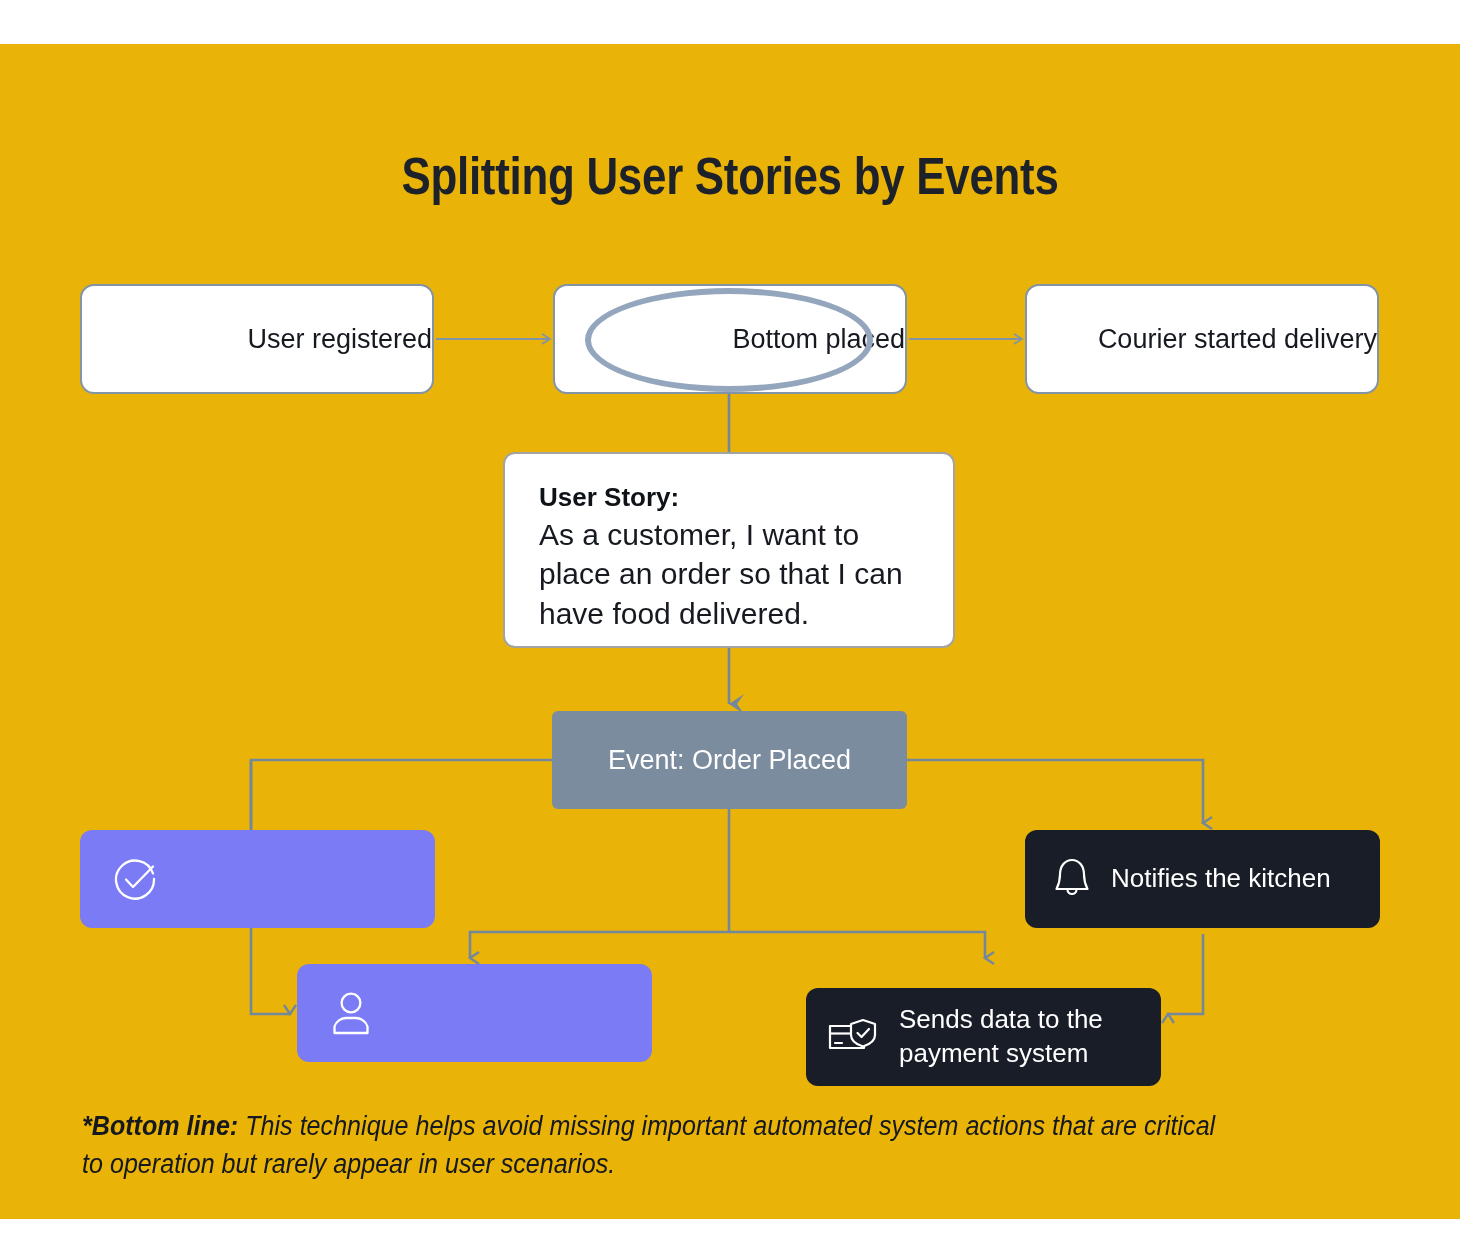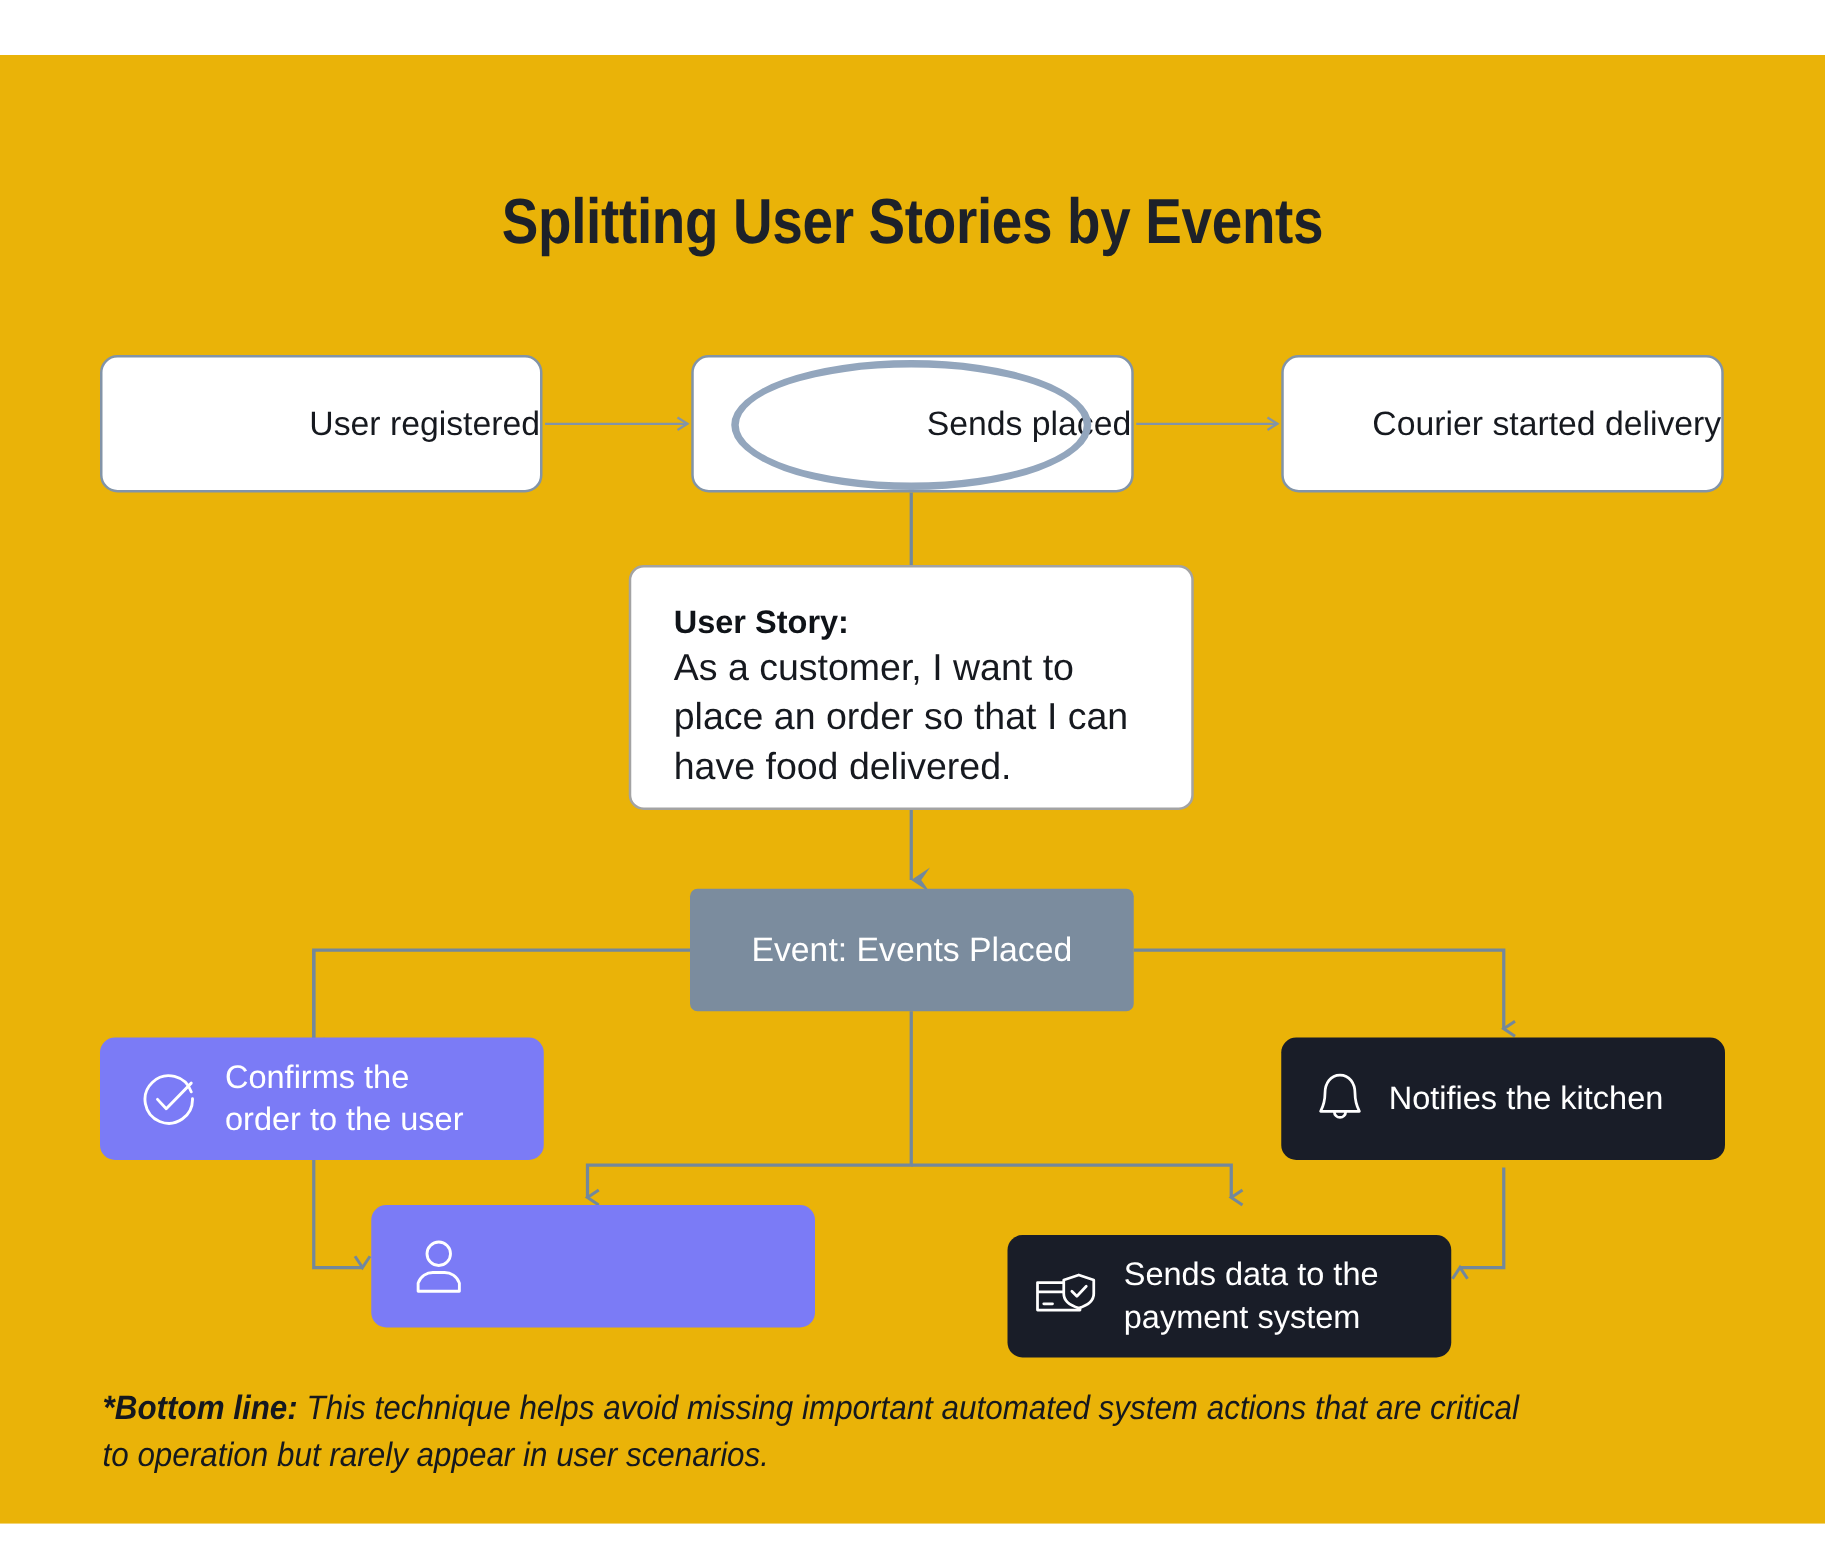--- a/index.html
+++ b/index.html
@@ -209,49 +209,47 @@
 
     <path d="M 729 765 L 729 888 L 470 888 L 470 914" fill="none" stroke="#73889c" stroke-width="2.6" marker-end="url(#thinArrowD)"></path>
     <path d="M 729 888 L 985 888 L 985 914" fill="none" stroke="#73889c" stroke-width="2.6" marker-end="url(#thinArrowD)"></path>
   </svg>
 
   <div class="evt-box" id="box-user-registered">
     <span>User registered</span>
   </div>
 
   <div class="evt-box" id="box-order-placed">
-    <span>Sends placed</span>
+    <span>Bottom placed</span>
   </div>
 
   <div class="ellipse-highlight"></div>
 
   <div class="evt-box" id="box-courier">
     <span>Courier started delivery</span>
   </div>
 
   <div id="user-story-card">
     <div class="us-head">User Story:</div>
     <div class="us-body">As a customer, I want to
 place an order so that I can
 have food delivered.</div>
   </div>
 
   <div id="event-node">
-    <span>Event: Events Placed</span>
+    <span>Event: Order Placed</span>
   </div>
 
   <div class="action purple" id="act-confirm">
     <span class="ico">
       <svg width="46" height="46" viewBox="0 0 46 46" xmlns="http://www.w3.org/2000/svg">
         <path d="M41 17.5 A19 19 0 1 0 42 23" fill="none" stroke="#ffffff" stroke-width="2.3" stroke-linecap="round"></path>
         <path d="M14 23.5 L21 31 L41 10.5" fill="none" stroke="#ffffff" stroke-width="2.3" stroke-linecap="round" stroke-linejoin="round"></path>
       </svg>
     </span>
-    <span class="txt">Confirms the
-order to the user</span>
   </div>
 
   <div class="action purple" id="act-reserve">
     <span class="ico">
       <svg width="44" height="46" viewBox="0 0 44 46" xmlns="http://www.w3.org/2000/svg">
         <circle cx="22" cy="13" r="9.4" fill="none" stroke="#ffffff" stroke-width="2.3"></circle>
         <path d="M5.5 43 V36.5 A12.5 12.5 0 0 1 18 28 h8 A12.5 12.5 0 0 1 38.5 36.5 V43 Z" fill="none" stroke="#ffffff" stroke-width="2.3" stroke-linejoin="round"></path>
       </svg>
     </span>
   </div>

